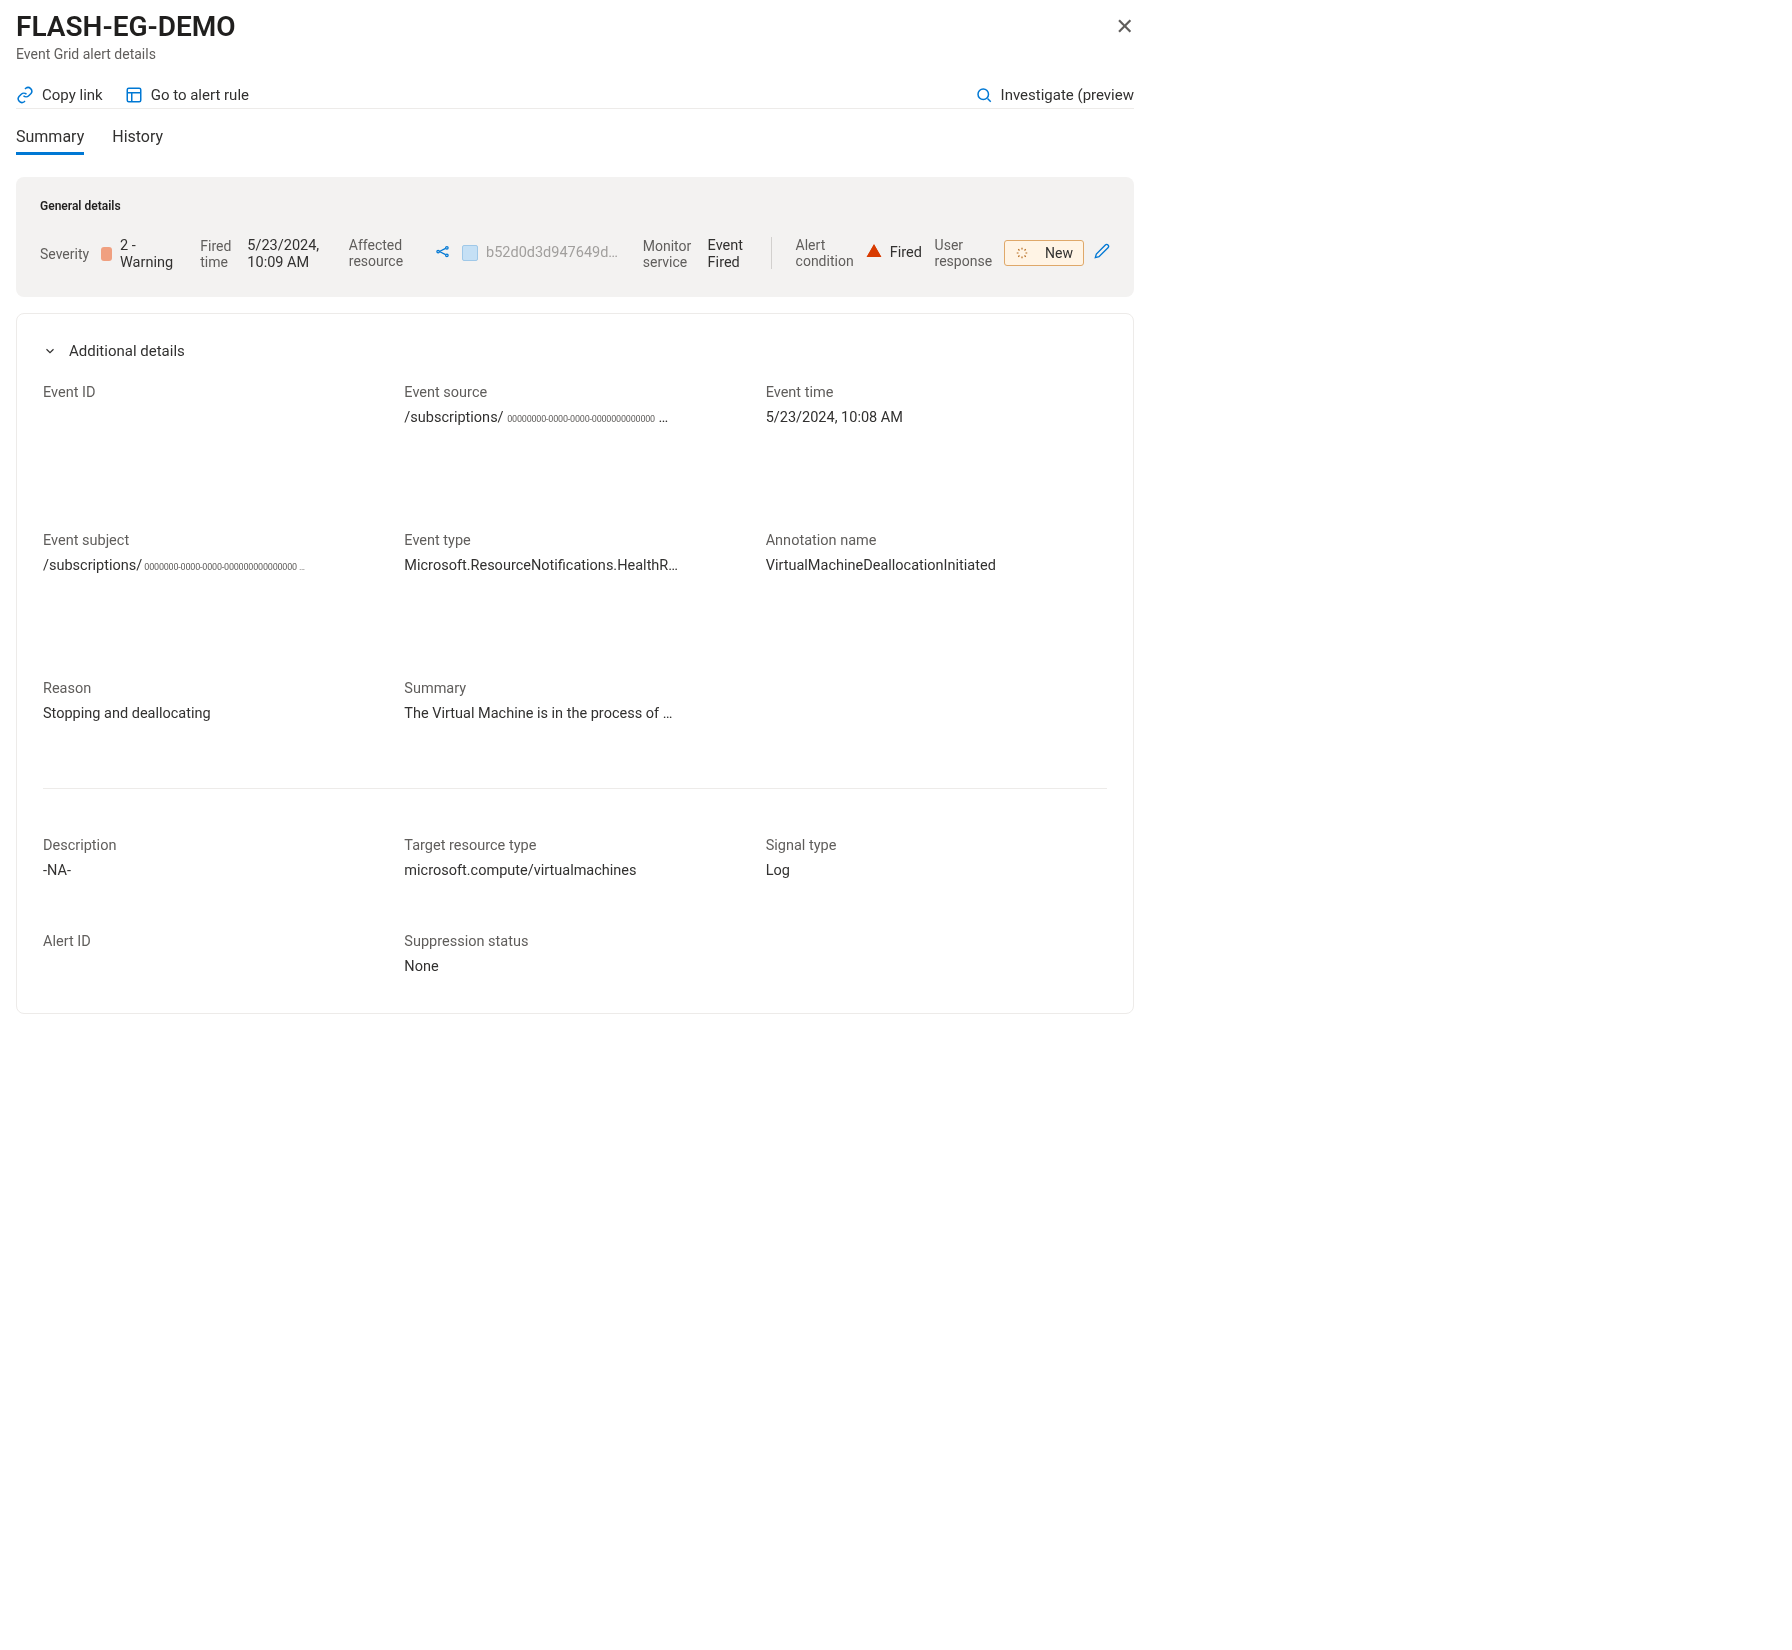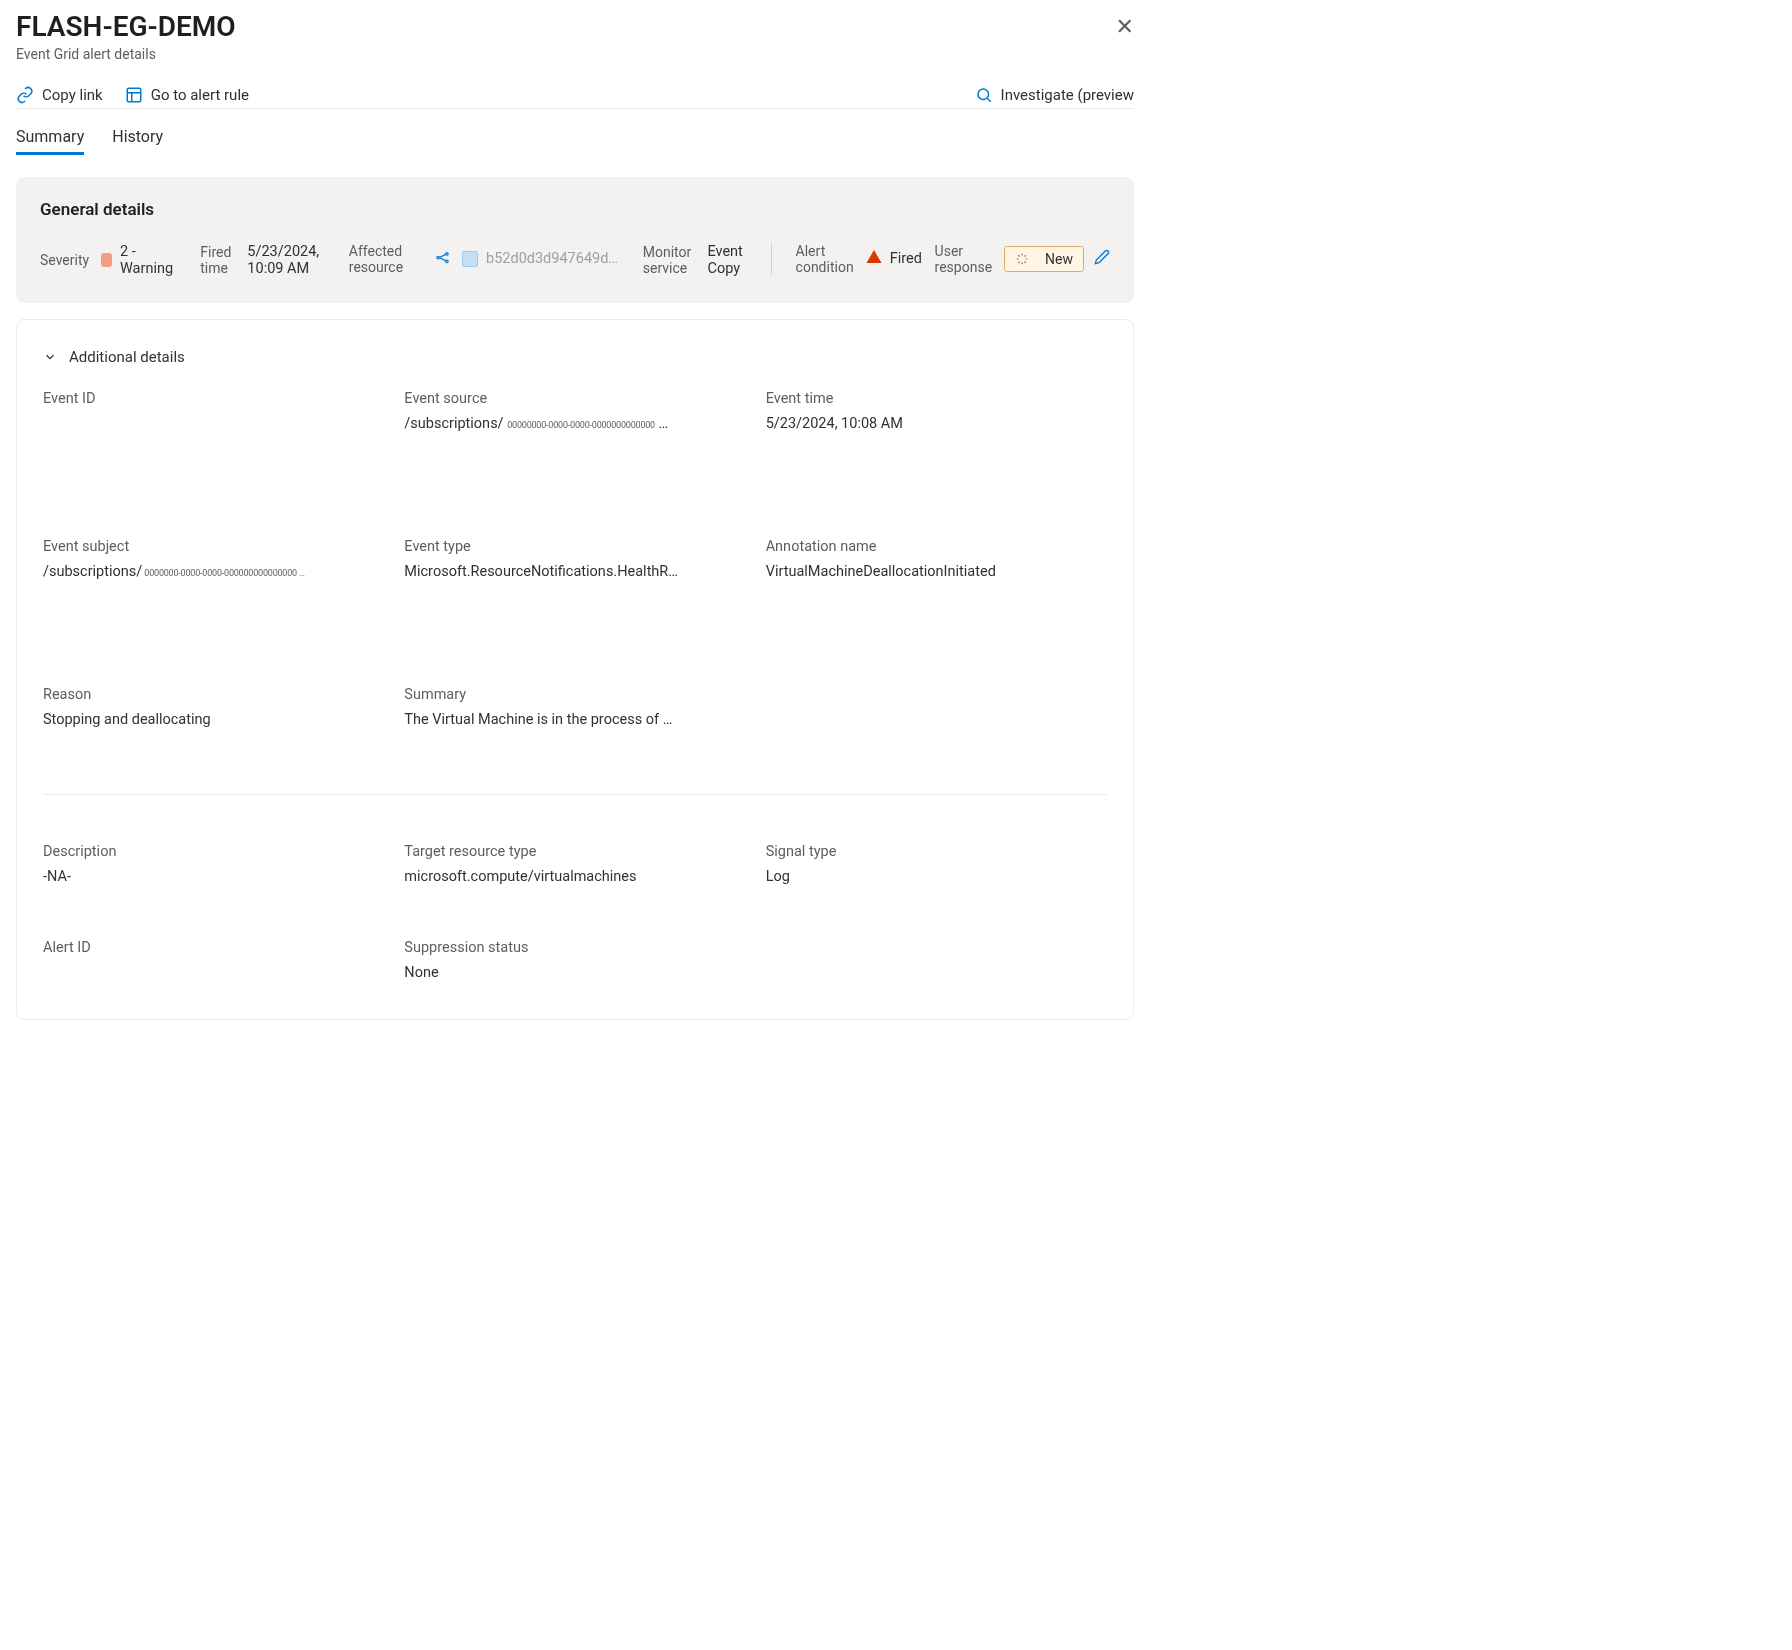--- a/index.html
+++ b/index.html
@@ -71,21 +71,21 @@
     font-weight: 400;
     border-bottom: 3px solid #0078d4;
   }
   .card-general {
     margin-top: 22px;
     background: #f3f2f1;
     border-radius: 8px;
     padding: 22px 24px 26px 24px;
   }
   .card-general h2 {
-    font-size: 17px;
+    font-size: 12px;
     font-weight: 600;
     margin-bottom: 24px;
     color: #201f1e;
   }
   .gen-grid {
     display: flex;
     gap: 24px;
     align-items: flex-start;
   }
   .gen-col { display: flex; flex-direction: row; gap: 12px; }
@@ -239,21 +239,21 @@
               </svg>
           </span>
         </div>
         <div class="gen-val truncate">
           <span class="res-icon"></span>
           <span class="muted truncate">b52d0d3d947649d181a22…</span>
         </div>
       </div>
       <div class="gen-col mon">
         <div class="gen-label">Monitor service</div>
-        <div class="gen-val">Event Copy</div>
+        <div class="gen-val">Event Fired</div>
       </div>
       <div class="gen-col ac">
         <div class="gen-label">Alert condition</div>
         <div class="gen-val">
           <span class="warn-icon">
             <svg viewBox="0 0 24 24" fill="currentColor">
                 <path d="M12 2 1 21h22L12 2zm0 6 7.5 13h-15L12 8zm-1 4h2v4h-2v-4zm0 5h2v2h-2v-2z" fill="#d83b01"></path>
                 <path d="M12 2 1 21h22L12 2z" fill="#d83b01"></path>
               </svg>
           </span>

